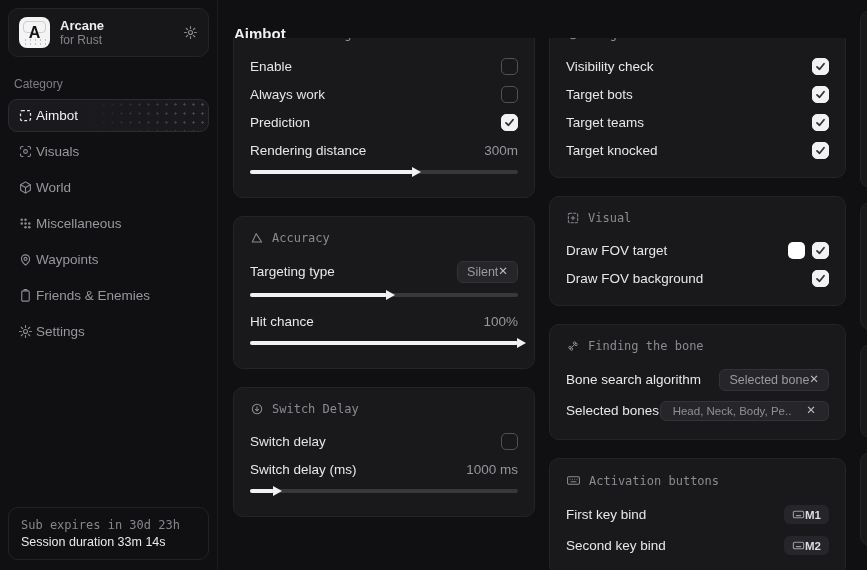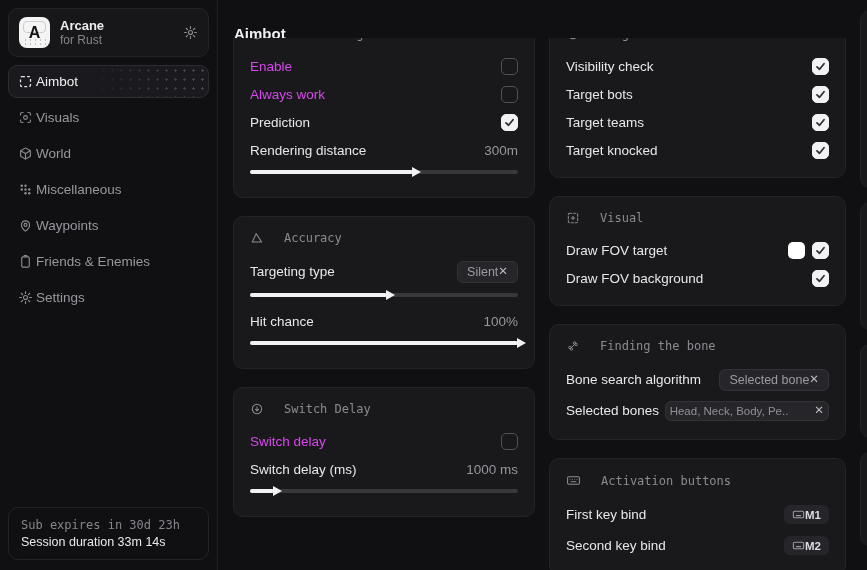--- a/index.html
+++ b/index.html
@@ -32,40 +32,40 @@
 
   
   .main { flex:1; position:relative; overflow:hidden; }
   .page-title { font-size:15px; font-weight:bold; color:#f0f0f2; margin:25px 0 0 16px; }
   .scroll { position:absolute; top:38px; left:15px; right:0; bottom:0; overflow:hidden; }
   .cols { display:flex; gap:14px; }
   .col-l { width:302px; min-width:302px; }
   .col-r { width:297px; min-width:297px; }
   .card { background:#19191c; border:1px solid #242428; border-radius:10px; padding:13px 16px; margin-bottom:18px; }
   .card.clip { margin-top:-26px; }
-  .sec-head { display:flex; align-items:center; gap:20px; margin:1px 0 11px; color:#8a8a91; font-family:"DejaVu Sans Mono", monospace; font-size:12px; }
+  .sec-head { display:flex; align-items:center; gap:8px; margin:1px 0 11px; color:#8a8a91; font-family:"DejaVu Sans Mono", monospace; font-size:12px; }
   .sec-head .sec-icon { display:flex; color:#8a8a91; }
   .row { height:28px; display:flex; align-items:center; justify-content:space-between; }
   .row.tall { height:31px; }
   .lbl { font-size:13.5px; color:#e8e8eb; }
-  .lbl.muted { color:#d946ef; }
+  .lbl.muted { color:#e5e5e5; }
   .val { font-size:13.5px; color:#96969c; }
   .right-group { display:flex; align-items:center; }
   .checkbox { width:17px; height:17px; border:1.5px solid #515158; border-radius:5px; display:flex; align-items:center; justify-content:center; cursor:pointer; }
   .checkbox svg { display:none; }
   .checkbox.checked { background:#f2f2f4; border-color:#f2f2f4; }
   .checkbox.checked svg { display:block; }
   .swatch { width:17px; height:17px; border-radius:5px; margin-right:7px; cursor:pointer; }
   .track { position:relative; height:4px; background:#37373c; border-radius:3px; margin:6px 0 10px; cursor:pointer; }
   .fill { position:relative; height:100%; background:#f2f2f4; border-radius:3px; }
   .fill::after { content:""; position:absolute; right:-8px; top:50%; transform:translateY(-50%);
      width:0; height:0; border-left:9px solid #f2f2f4; border-top:5px solid transparent; border-bottom:5px solid transparent; }
   .tag { display:inline-flex; align-items:center; gap:0; background:#26262a; border:1px solid #323237; border-radius:6px; padding:3px 9px; cursor:pointer; }
   .tag-txt { font-size:12.5px; color:#9a9aa1; white-space:nowrap; }
-  .tag.small { gap:26px; padding:3px 4px; }
+  .tag.small { gap:15px; padding:3px 12px; }
   .tag.small .tag-txt { font-size:11.5px; color:#8f8f97; }
   .tag-x { color:#bcbcc2; font-size:11.5px; line-height:11px; cursor:pointer; }
   .kbd-btn { display:inline-flex; align-items:center; background:#26262a; border-radius:6px; padding:3px 8px; cursor:pointer; }
   .kbd-btn .kbd-icon { display:flex; color:#9b9ba2; }
   .kbd-btn .kbd-label { font-size:11.5px; font-weight:bold; color:#dcdce0; }
   
   .ghost-col { position:absolute; top:10px; left:642px; width:297px; }
   .gcard { background:#19191c; border:1px solid #242428; border-radius:10px; margin-bottom:14px; }
   .g1{height:178px;} .g2{height:128px;} .g3{height:94px;} .g4{height:94px;}
 </style>
@@ -86,20 +86,21 @@
         <div class="app-sub">for Rust</div>
       </div>
       <span class="logo-gear">
         <svg width="15" height="15" viewBox="0 0 24 24" fill="none" stroke="currentColor" stroke-width="1.8" stroke-linecap="round">
             <circle cx="12" cy="12" r="3.2"></circle>
             <path d="M12 2.5v3M12 18.5v3M2.5 12h3M18.5 12h3M5.2 5.2l2.2 2.2M16.6 16.6l2.2 2.2M18.8 5.2l-2.2 2.2M7.4 16.6l-2.2 2.2"></path>
           </svg>
       </span>
     </div>
 
+    <div class="cat-label">Category</div>
 
     <nav>
       <div class="nav-item active">
         <span class="nav-icon">
           <svg width="15" height="15" viewBox="0 0 24 24" fill="none" stroke="currentColor" stroke-width="2">
               <rect x="4" y="4" width="16" height="16" rx="2.5" stroke-dasharray="4.5 3.5"></rect>
             </svg>
         </span>
         <span>Aimbot</span>
       </div>

